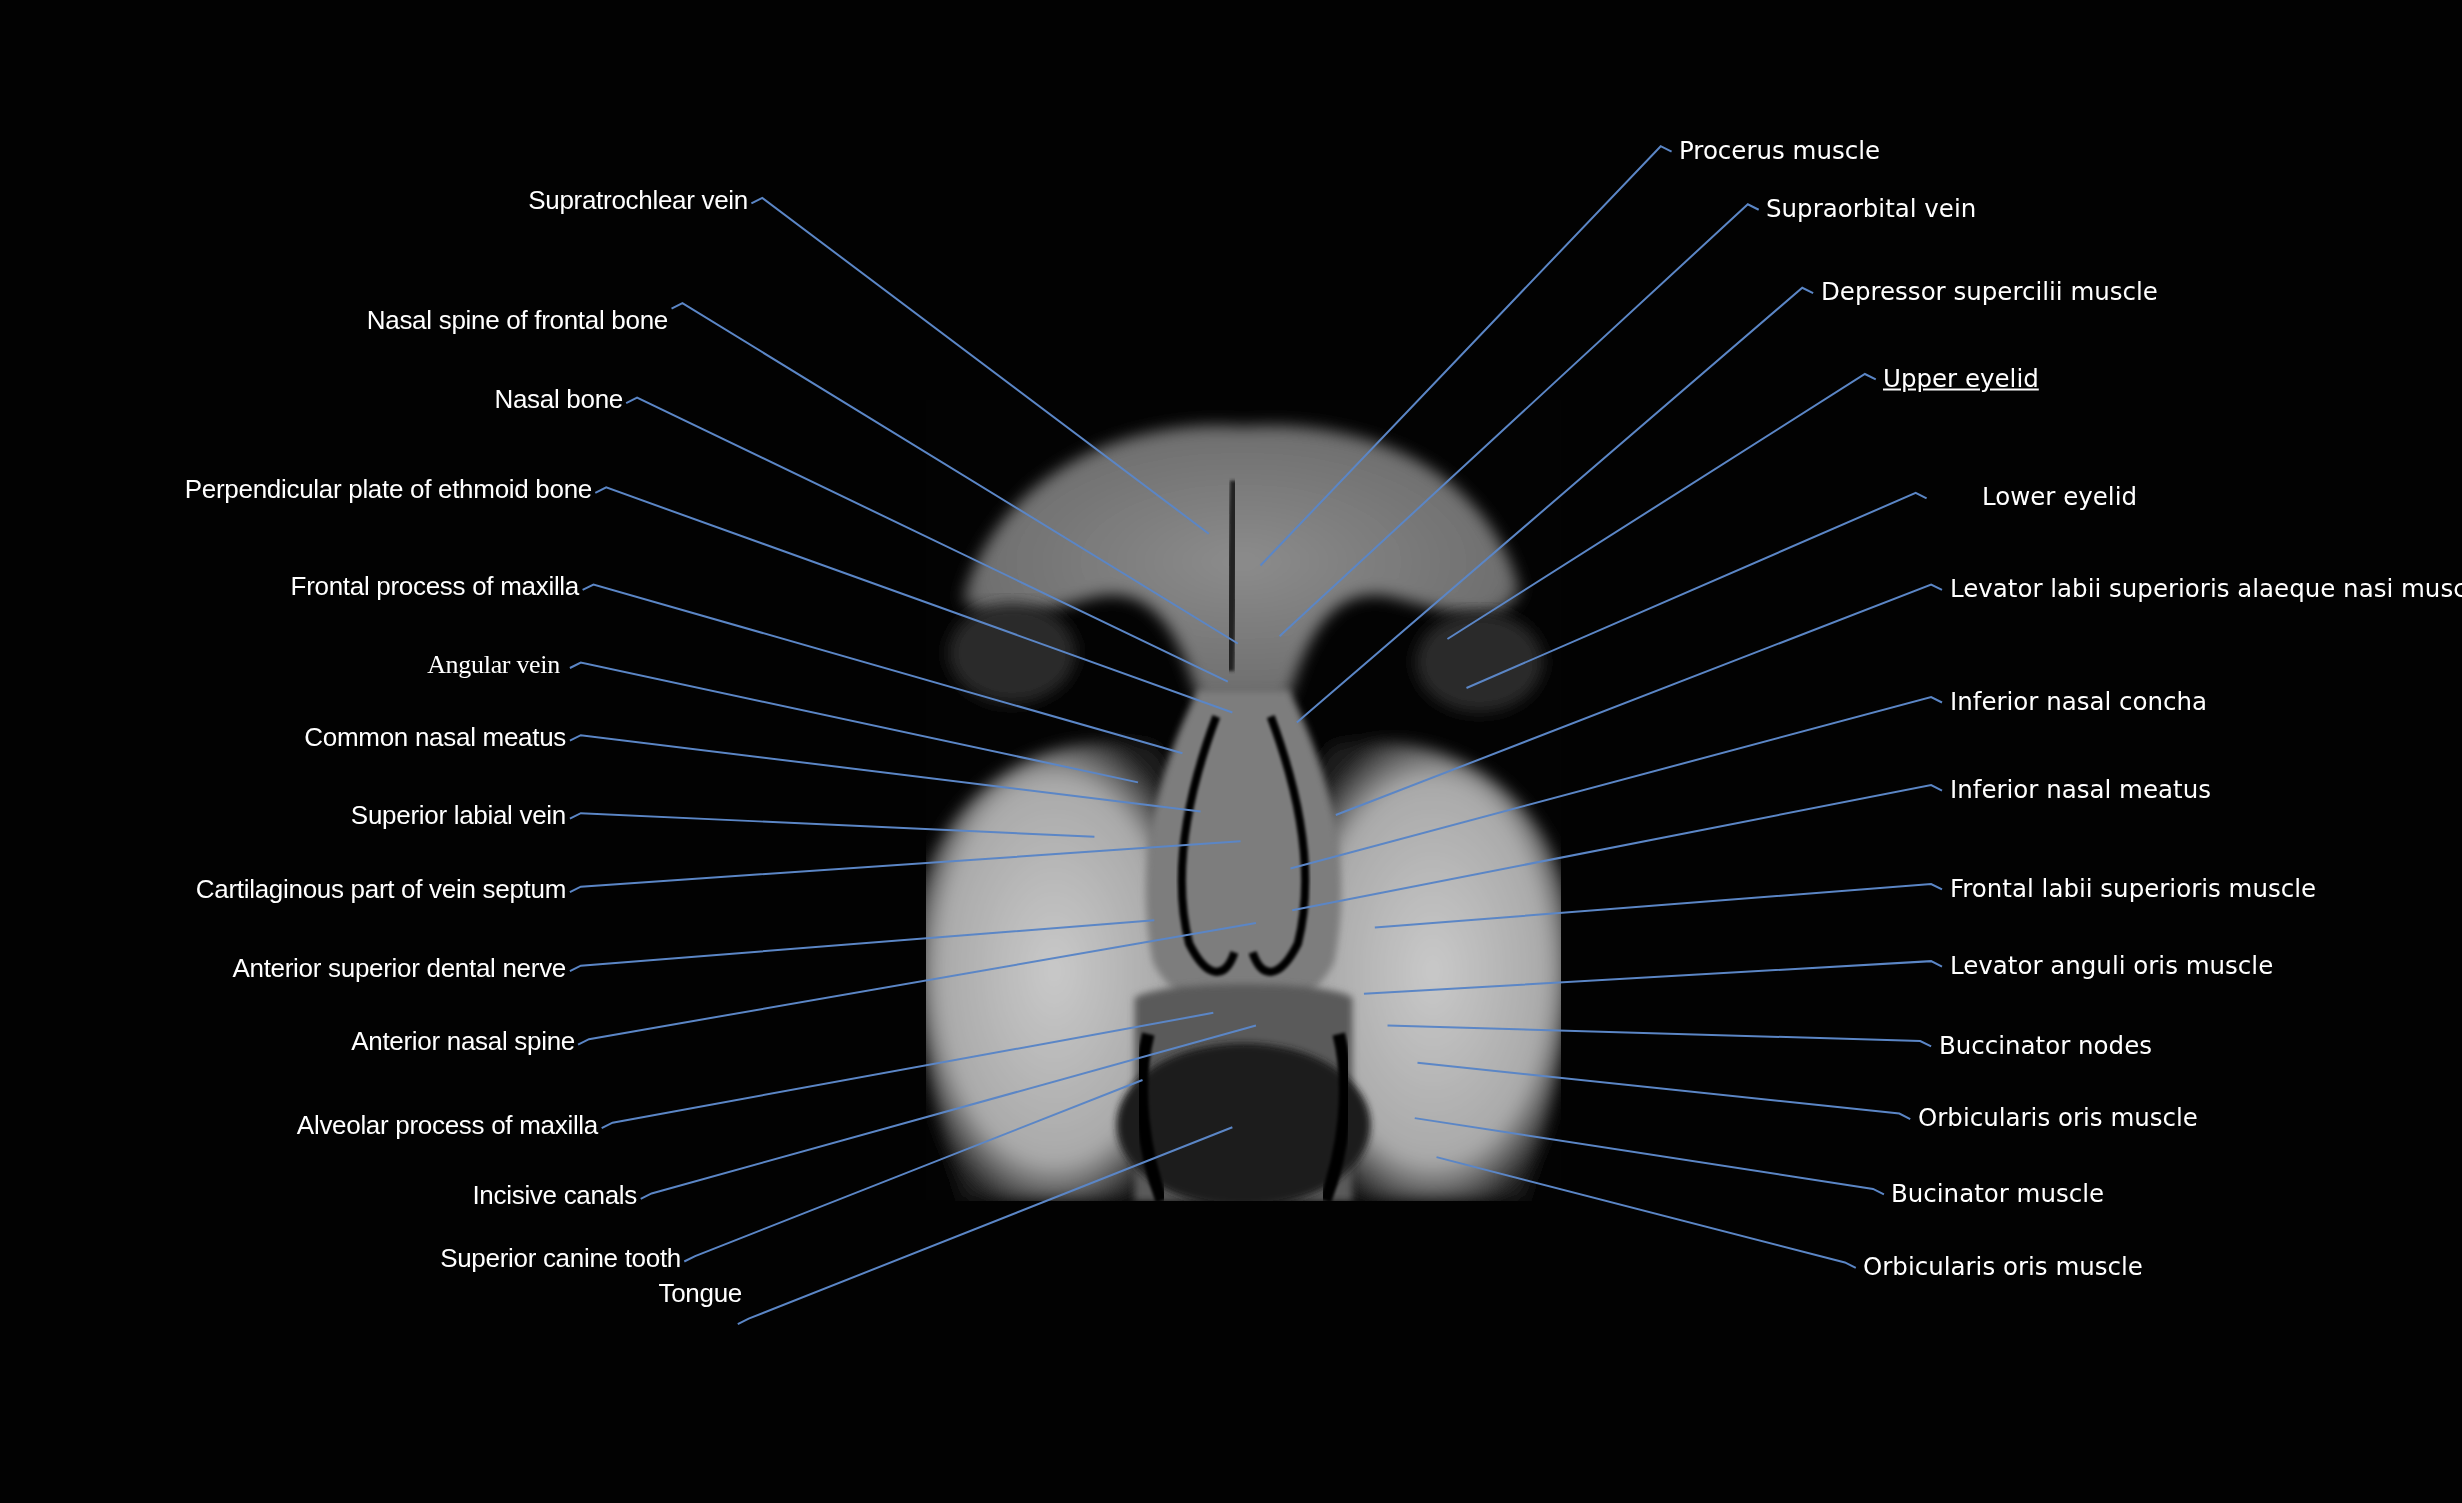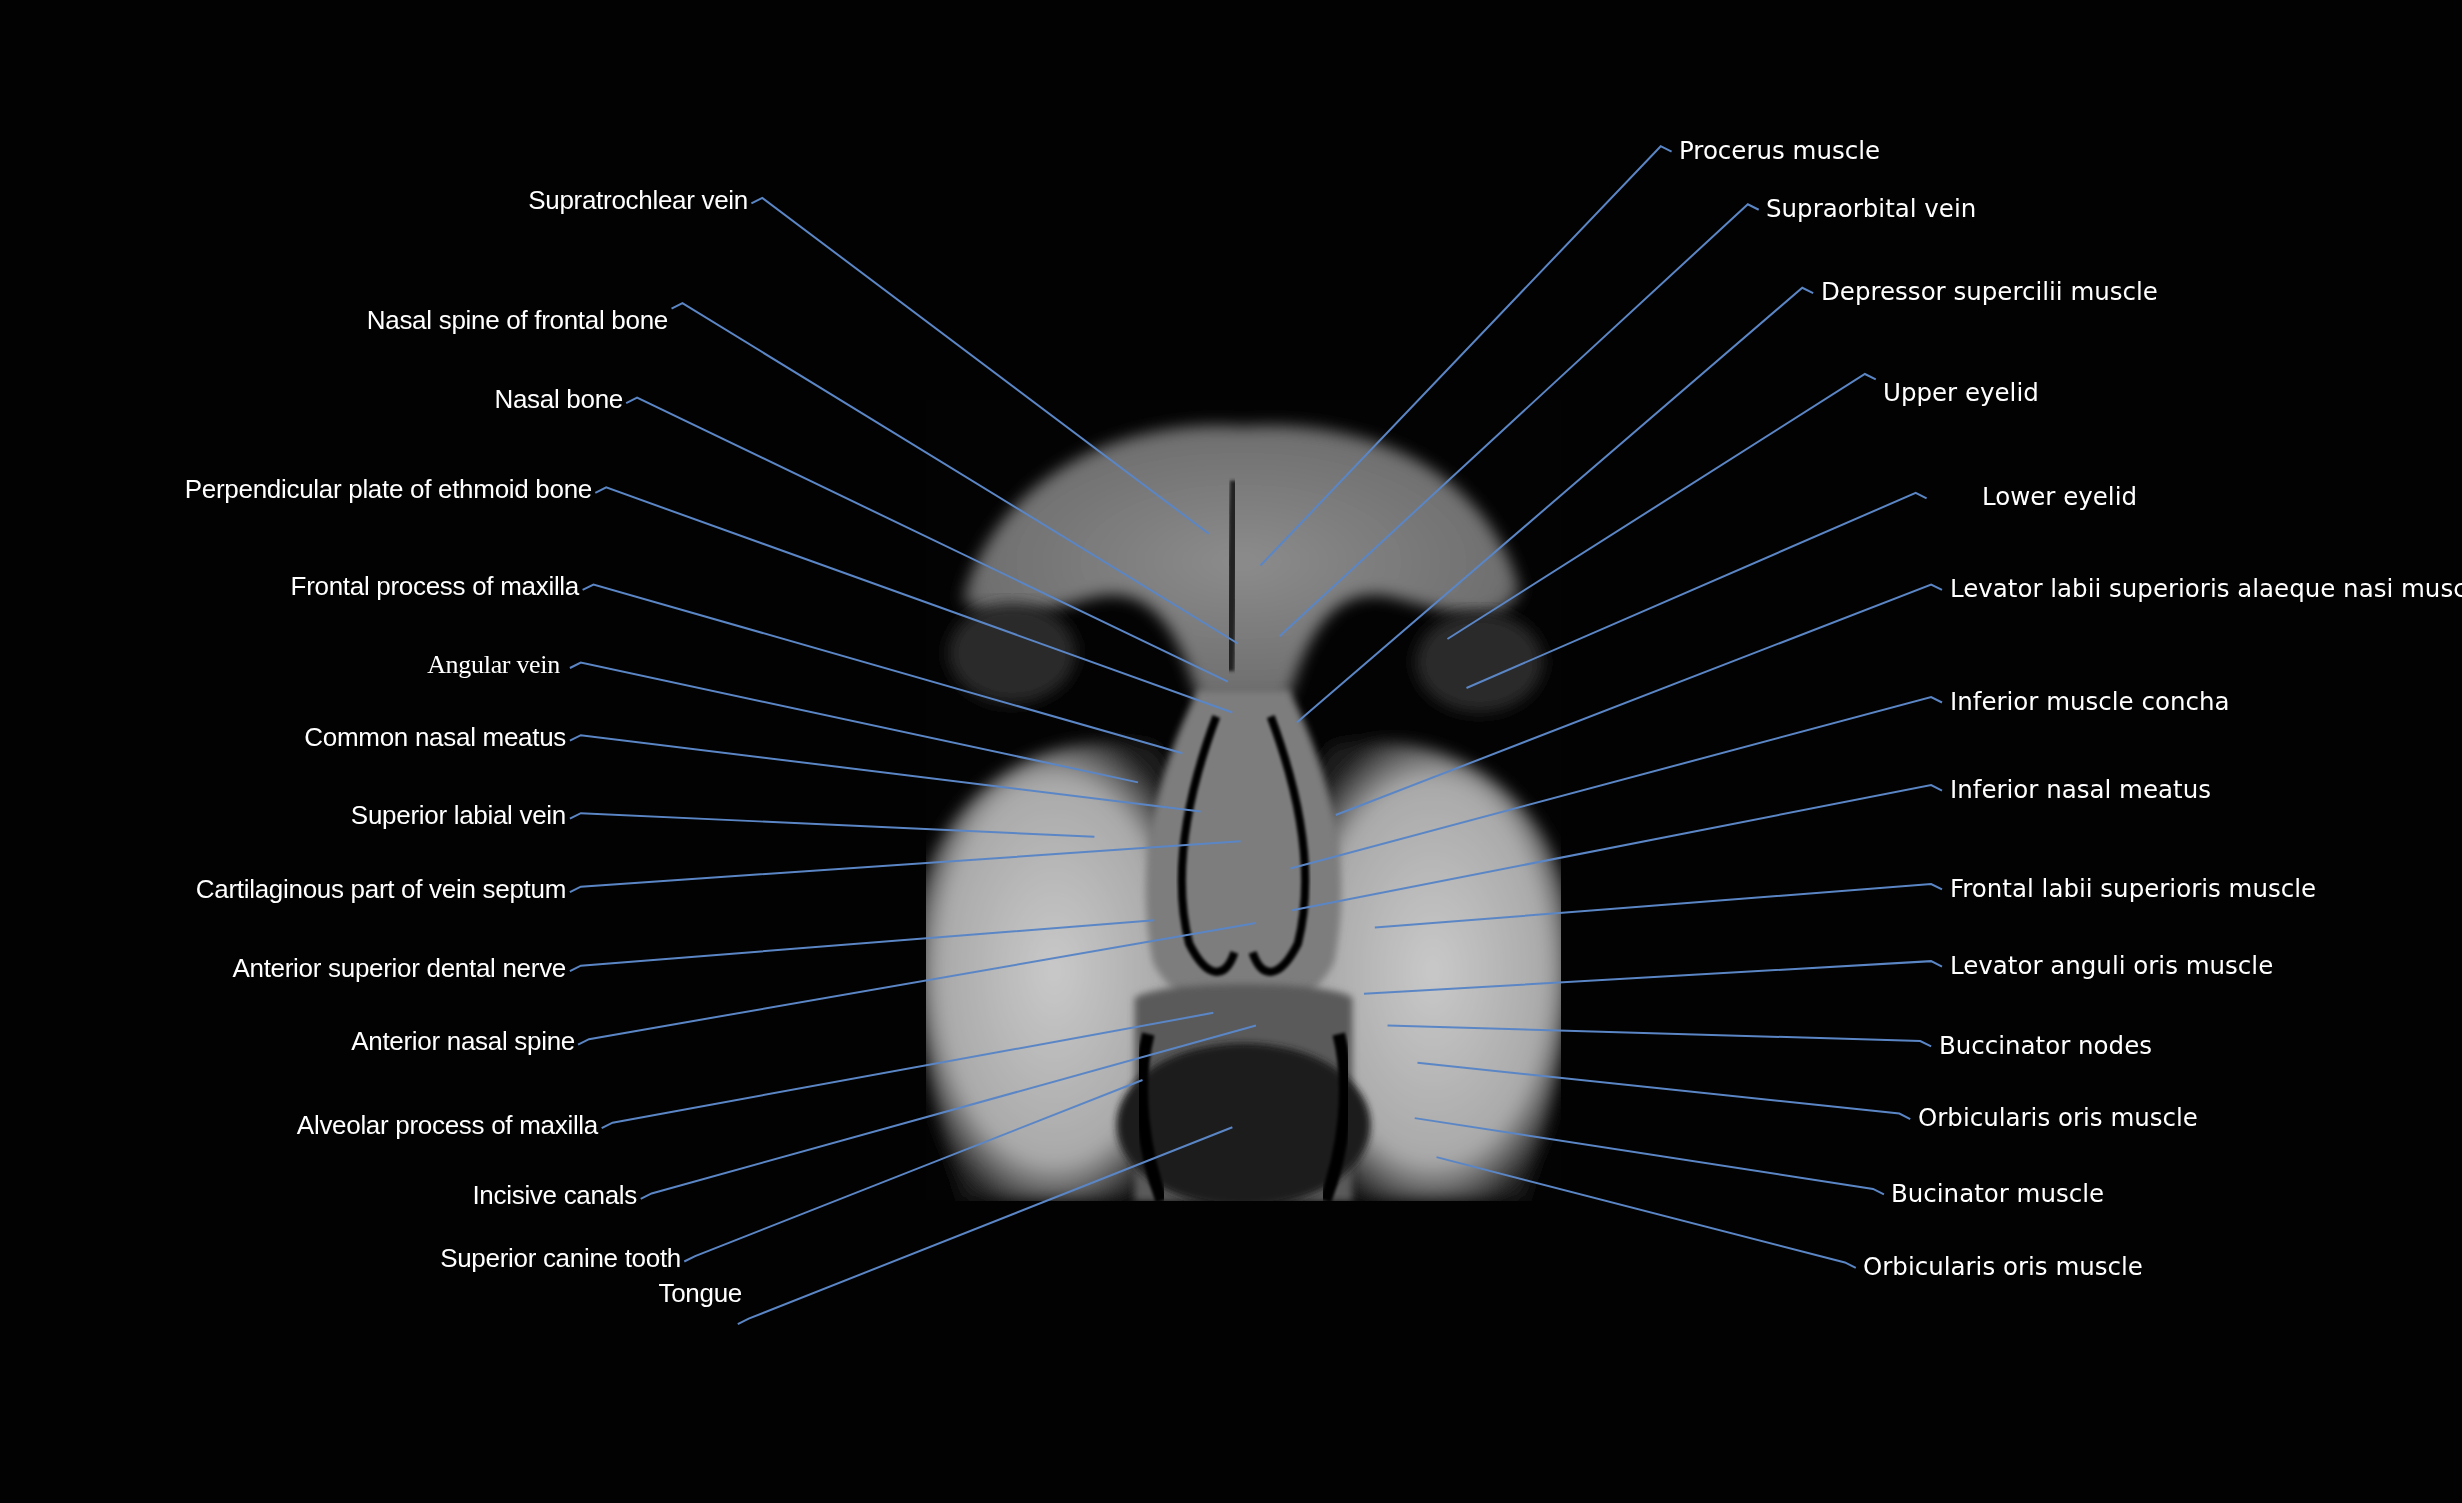--- a/index.html
+++ b/index.html
@@ -111,24 +111,24 @@
       <div class="lbl left" style="left: 575px; top: 1041px;">Anterior nasal spine</div>
       <div class="lbl left" style="left: 598px; top: 1125px;">Alveolar process of maxilla</div>
       <div class="lbl left" style="left: 637px; top: 1195px;">Incisive canals</div>
       <div class="lbl left" style="left: 681px; top: 1258px;">Superior canine tooth</div>
       <div class="lbl left" style="left: 734px; top: 1293px; margin-left: 8px;">Tongue</div>
     </div>
   <div id="labels-right">
       <div class="lbl right" style="left: 1679px; top: 150px; text-align: center;">Procerus muscle</div>
       <div class="lbl right" style="left: 1766px; top: 208px;">Supraorbital vein</div>
       <div class="lbl right" style="left: 1821px; top: 291px;">Depressor supercilii muscle</div>
-      <div class="lbl right" style="left: 1883px; top: 392px;">Upper eyelid</div>
+      <div class="lbl right" style="left: 1883px; top: 378px; text-decoration: underline;">Upper eyelid</div>
       <div class="lbl right" style="left: 1934px; top: 496px; margin-left: 48px;">Lower eyelid</div>
       <div class="lbl right" style="left: 1950px; top: 588px;">Levator labii superioris alaeque nasi muscle</div>
-      <div class="lbl right" style="left: 1950px; top: 701px;">Inferior muscle concha</div>
+      <div class="lbl right" style="left: 1950px; top: 701px;">Inferior nasal concha</div>
       <div class="lbl right" style="left: 1950px; top: 789px;">Inferior nasal meatus</div>
       <div class="lbl right" style="left: 1950px; top: 888px;">Frontal labii superioris muscle</div>
       <div class="lbl right" style="left: 1950px; top: 965px;">Levator anguli oris muscle</div>
       <div class="lbl right" style="left: 1939px; top: 1045px;">Buccinator nodes</div>
       <div class="lbl right" style="left: 1918px; top: 1117px;">Orbicularis oris muscle</div>
       <div class="lbl right" style="left: 1891px; top: 1193px;">Bucinator muscle</div>
       <div class="lbl right" style="left: 1863px; top: 1266px;">Orbicularis oris muscle</div>
     </div>
 </div>
 

